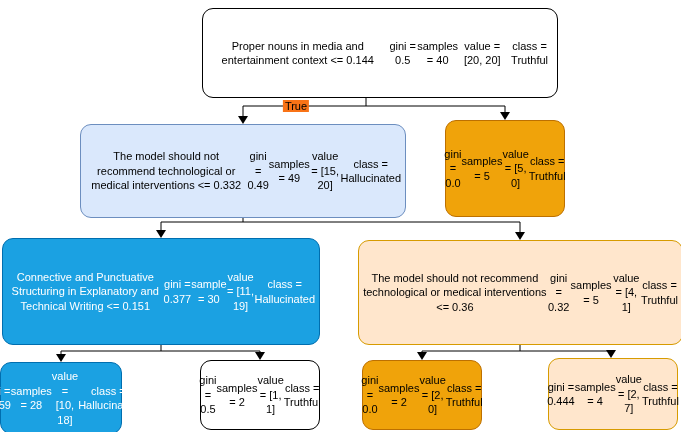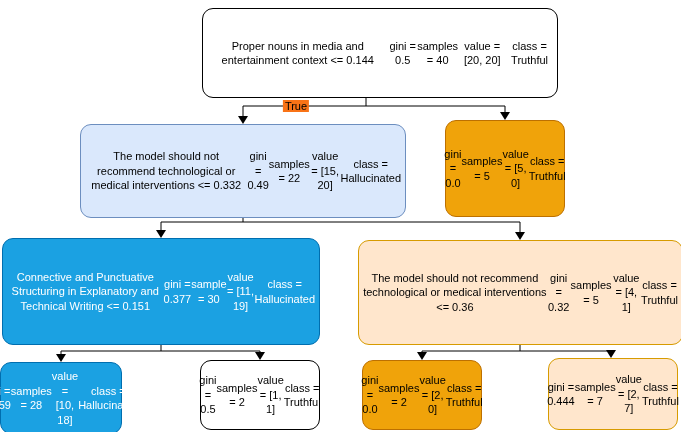--- a/index.html
+++ b/index.html
@@ -67,21 +67,21 @@
     <div>Proper nouns in media and entertainment context &lt;= 0.144</div>
     <div>gini = 0.5</div>
     <div>samples = 40</div>
     <div>value = [20, 20]</div>
     <div>class = Truthful</div>
   </div>
 
   <div class="node lightblue" style="left:80px;top:124px;width:326px;height:94px;">
     <div>The model should not recommend technological or medical interventions &lt;= 0.332</div>
     <div>gini = 0.49</div>
-    <div>samples = 22</div>
+    <div>samples = 49</div>
     <div>value = [15, 20]</div>
     <div>class = Hallucinated</div>
   </div>
 
   <div class="node orange" style="left:445px;top:120px;width:120px;height:97px;">
     <div>gini = 0.0</div>
     <div>samples = 5</div>
     <div>value = [5, 0]</div>
     <div>class = Truthful</div>
   </div>
@@ -118,18 +118,18 @@
 
   <div class="node orange" style="left:362px;top:360px;width:120px;height:70px;">
     <div>gini = 0.0</div>
     <div>samples = 2</div>
     <div>value = [2, 0]</div>
     <div>class = Truthful</div>
   </div>
 
   <div class="node peach" style="left:548px;top:358px;width:130px;height:72px;">
     <div>gini = 0.444</div>
-    <div>samples = 7</div>
+    <div>samples = 4</div>
     <div>value = [2, 7]</div>
     <div>class = Truthful</div>
   </div>
 
 </div>
 
 </body></html>

